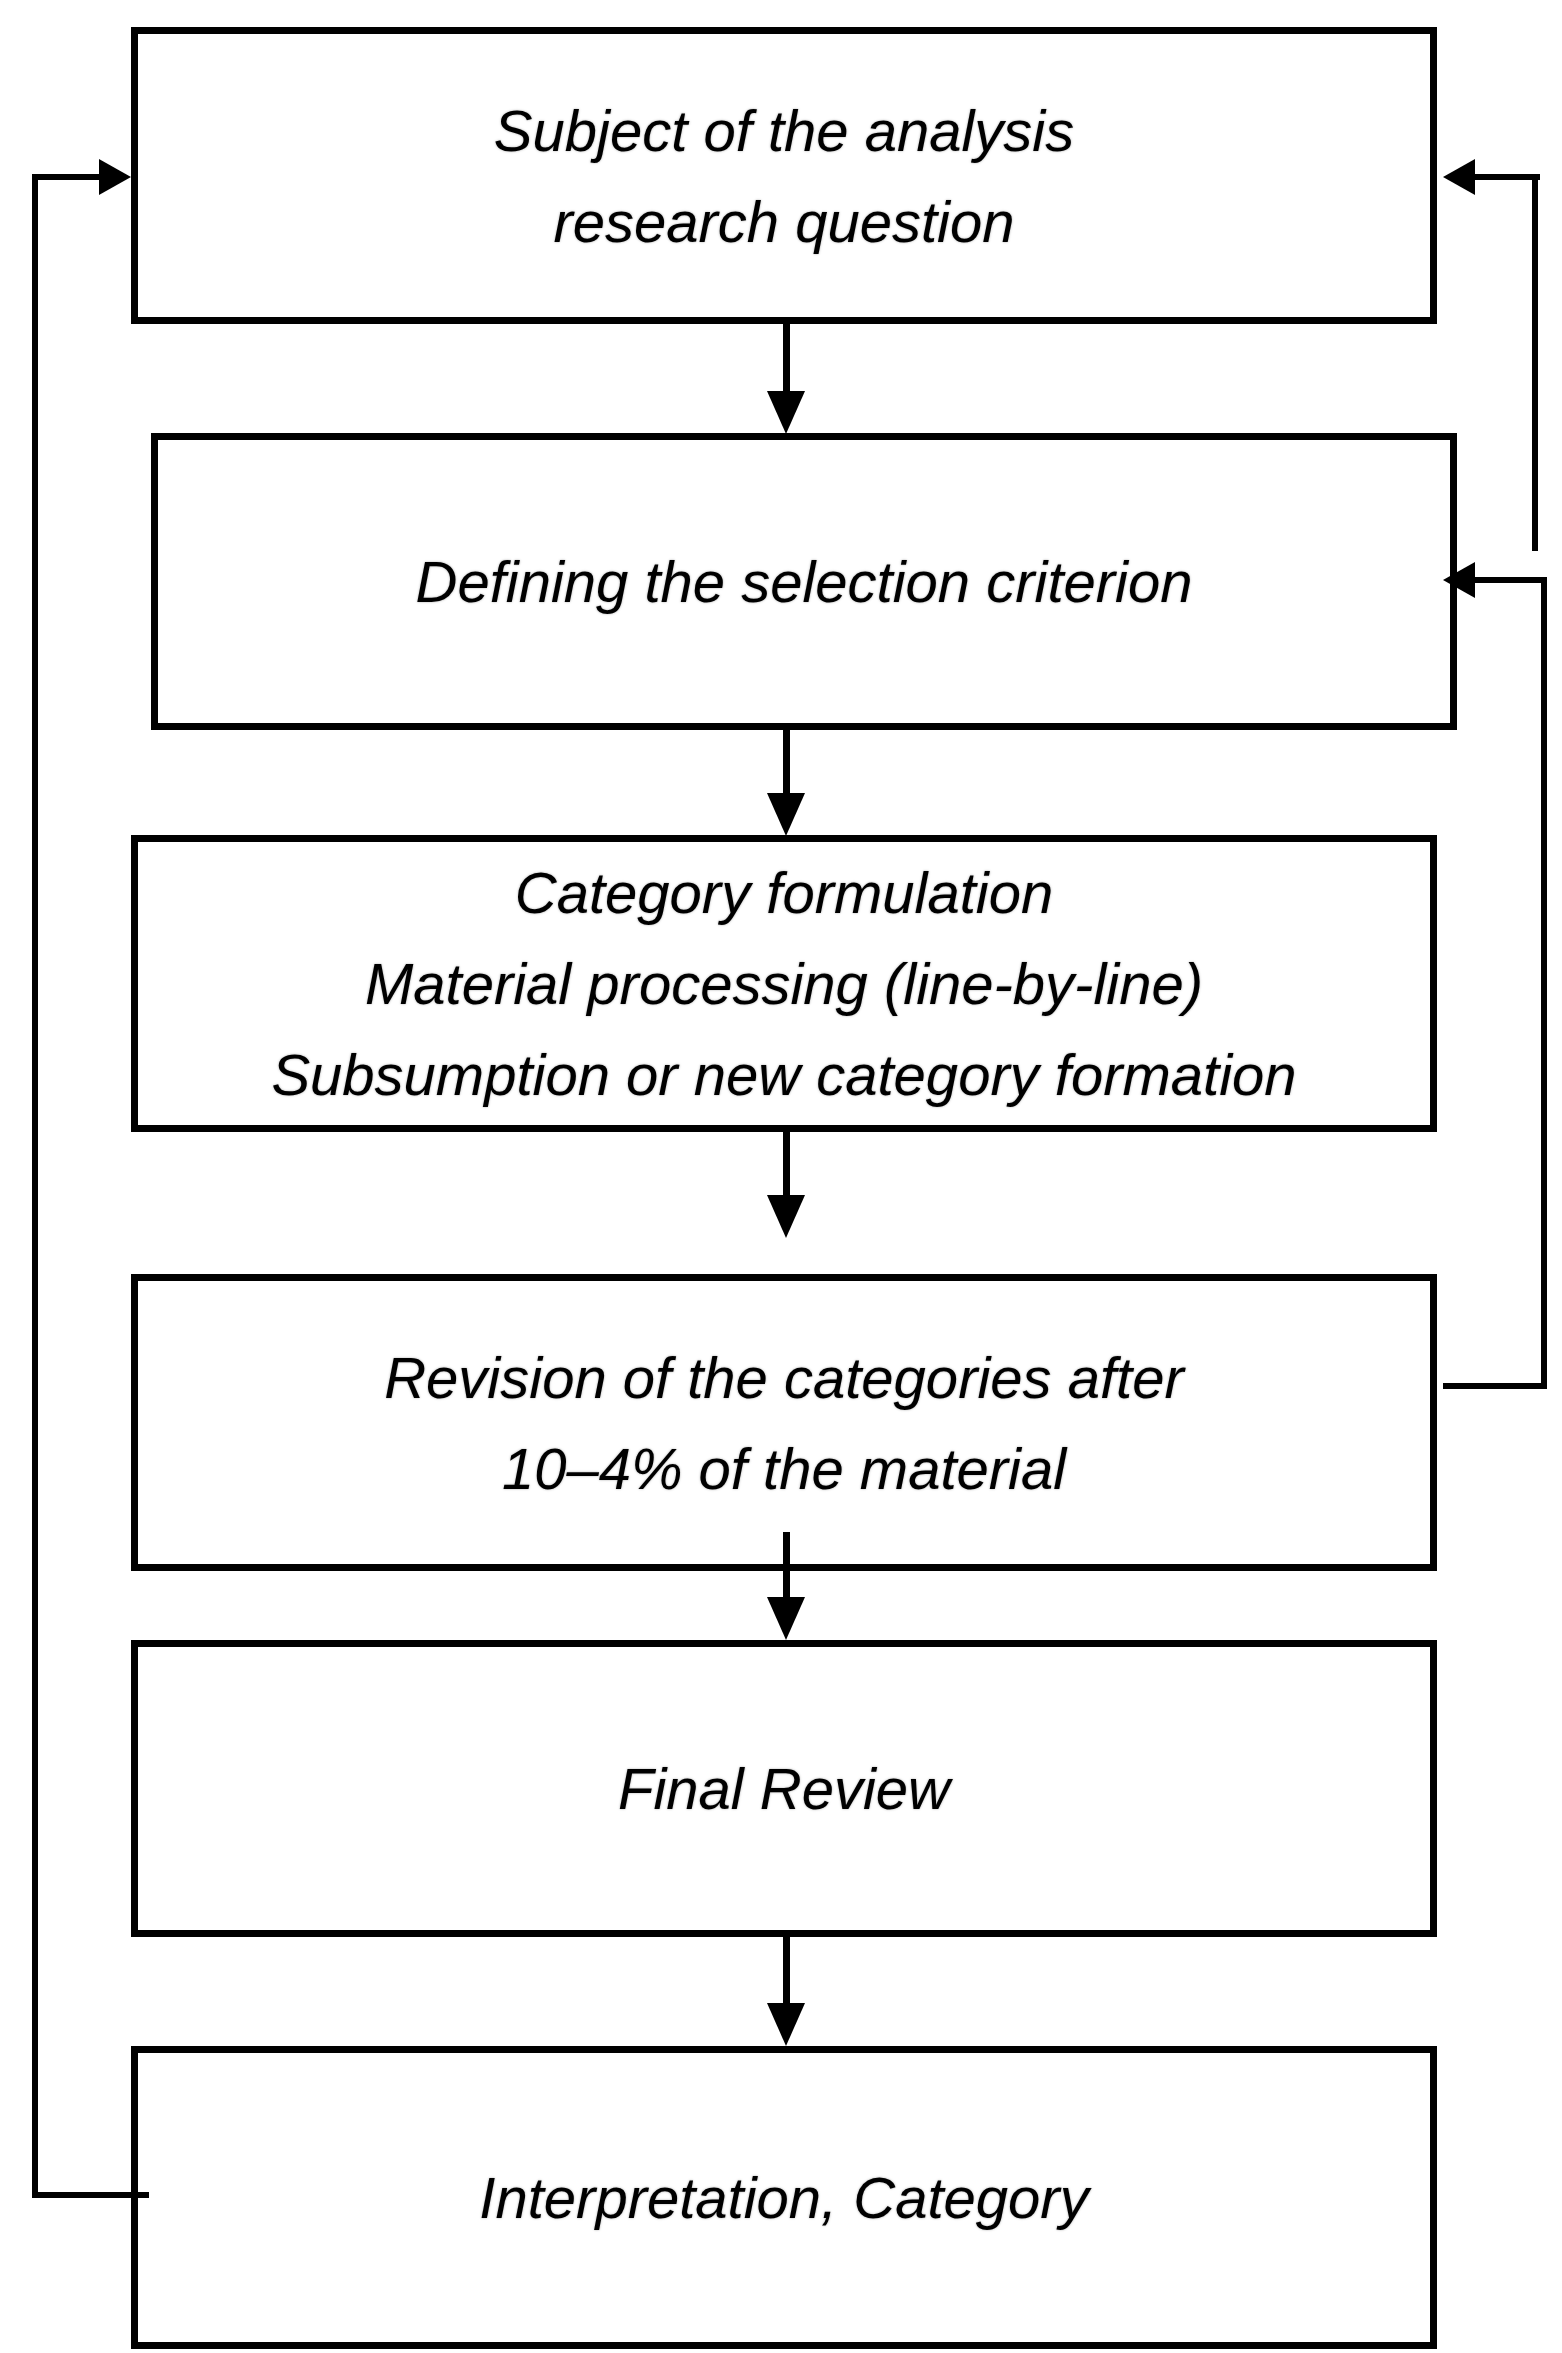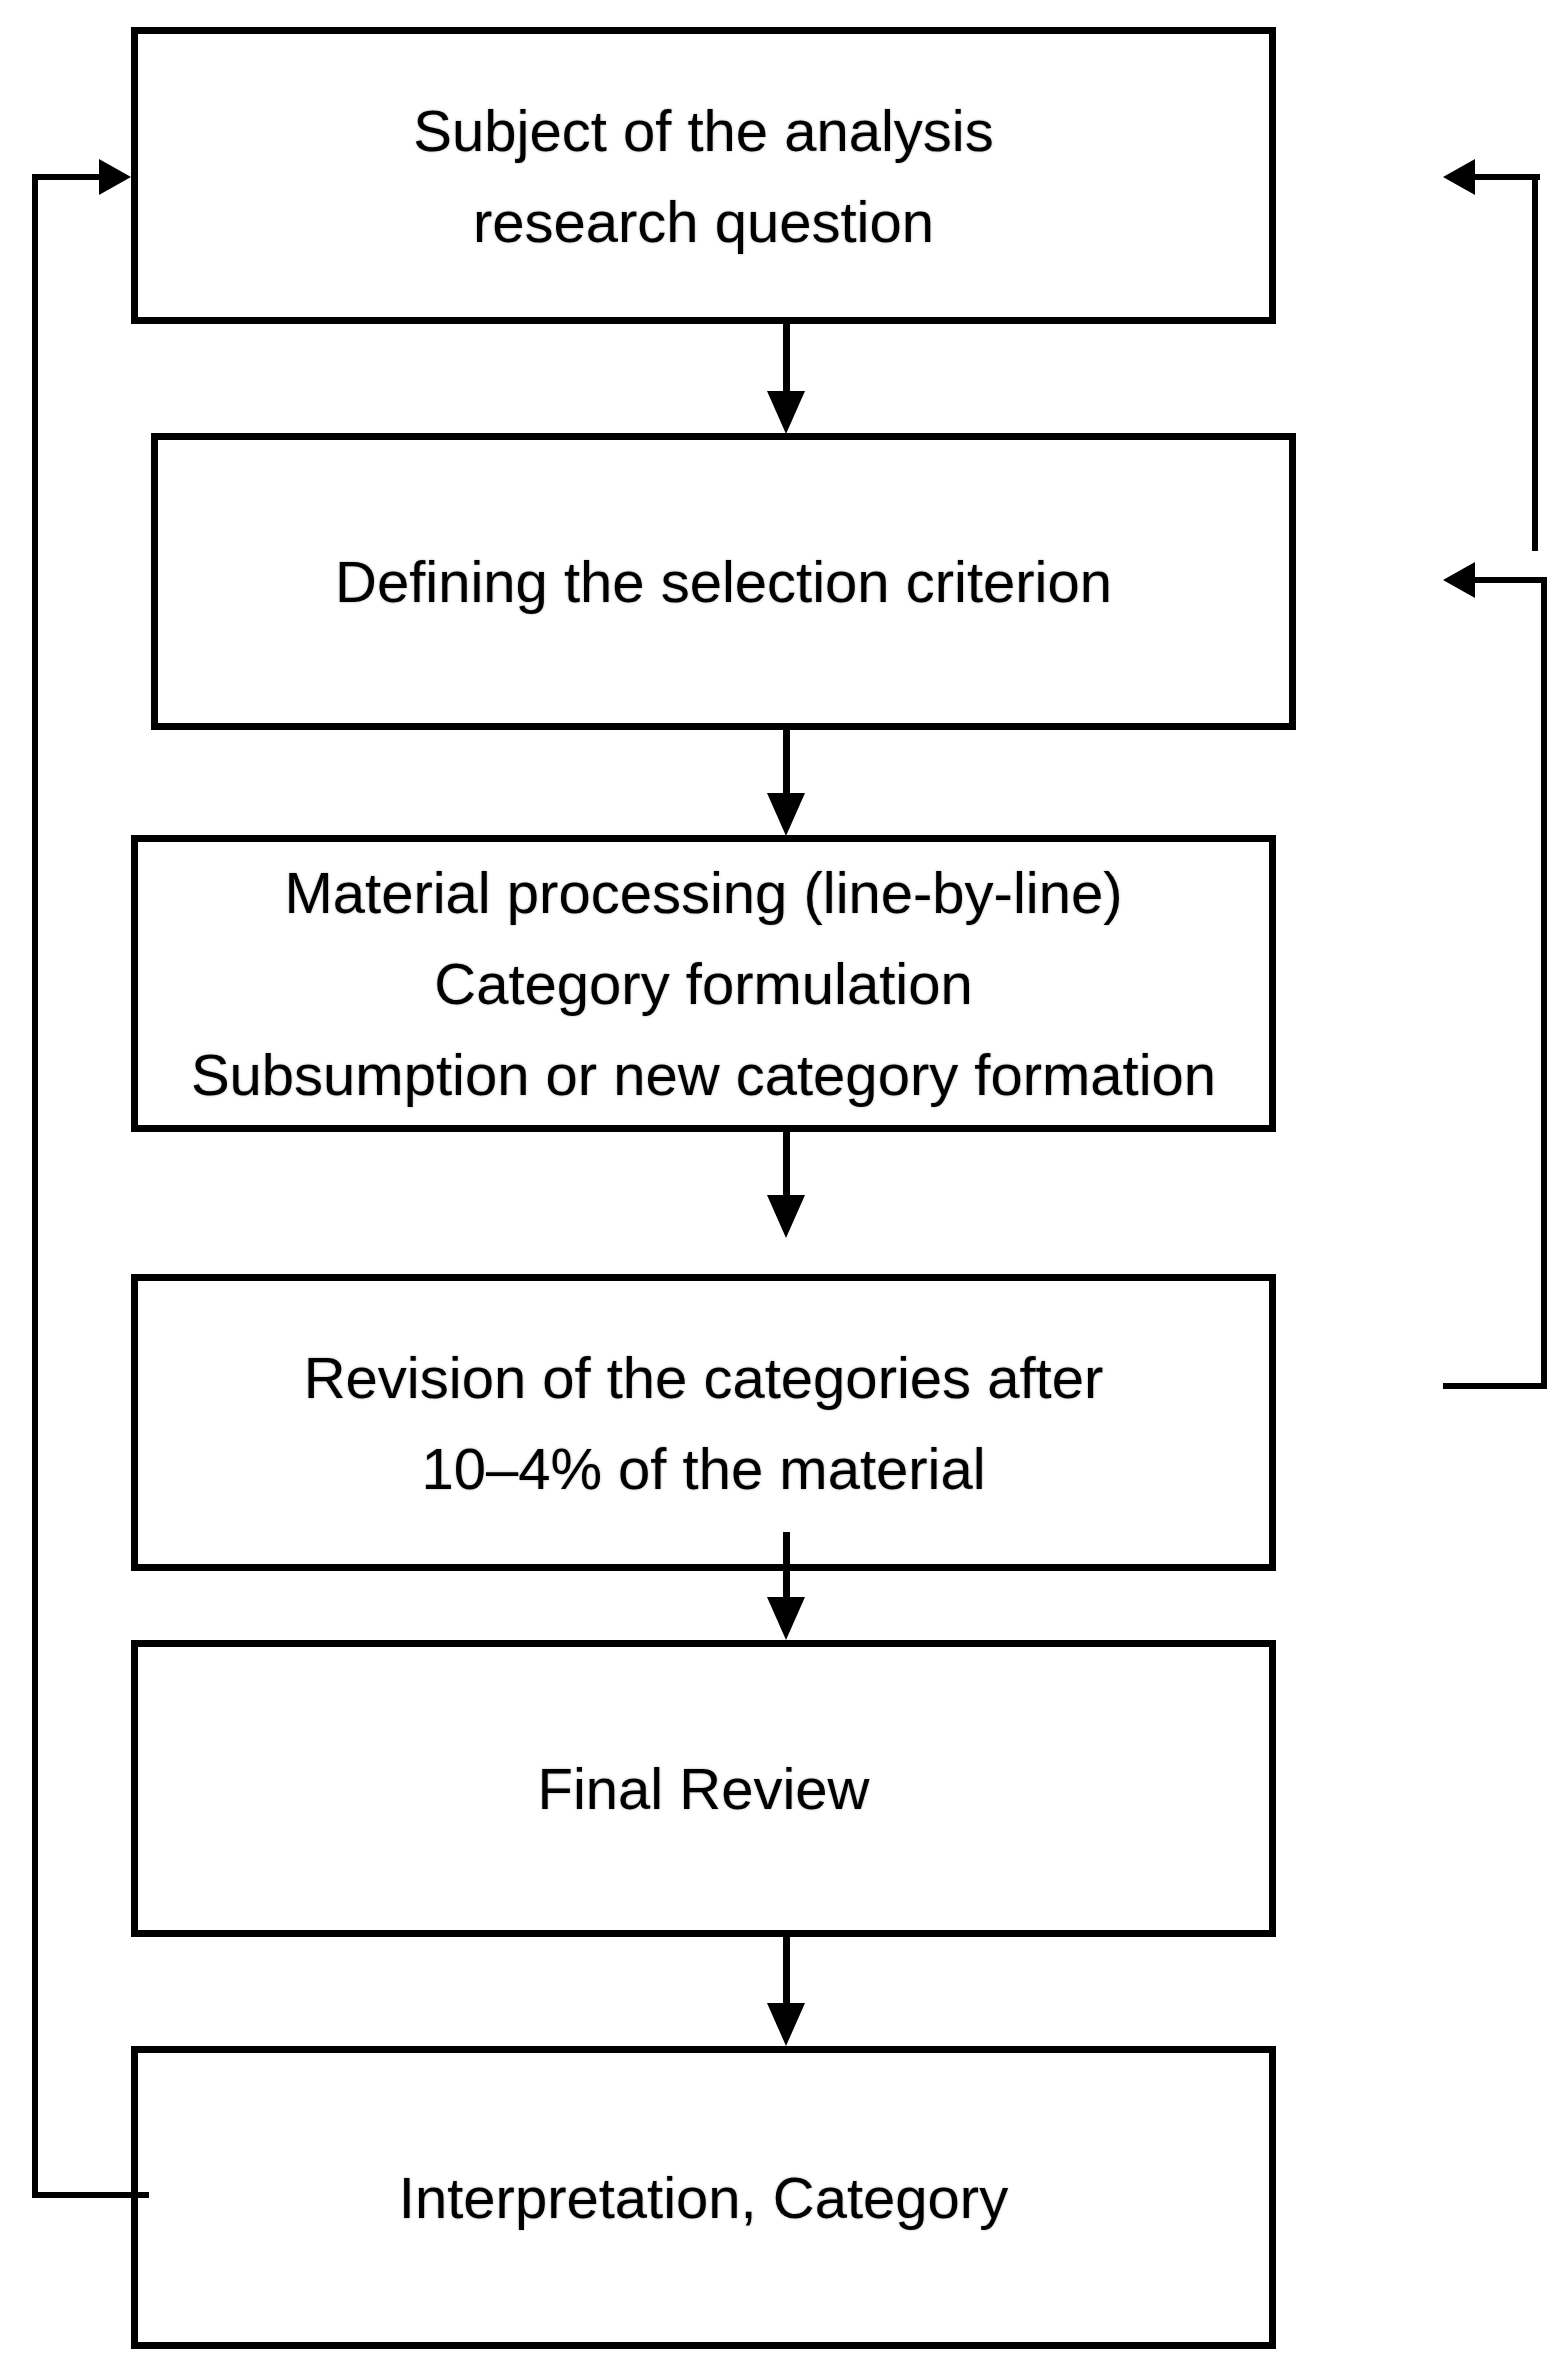--- a/index.html
+++ b/index.html
@@ -6,30 +6,31 @@
   #stage{
     position:relative;
     width:1562px;height:2354px;
     background:#ffffff;
     font-family:"Liberation Sans","DejaVu Sans",sans-serif;
     color:#000;
     filter:blur(0.3px);
   }
   .box{
     position:absolute;
-    left:131px;width:1145px;
+    left:131px;width:1306px;
     box-sizing:border-box;
     border:7px solid #000;
     background:#fff;
     display:flex;flex-direction:column;
     justify-content:center;align-items:center;
     text-align:center;
     font-size:58px;line-height:91px;
     white-space:nowrap;
     text-shadow:0 0 2.3px rgba(0,0,0,0.35);
+    font-style:italic;
   }
   .b1{top:27px;height:297px;}
   .b2{top:433px;height:297px;margin-left:20px;}
   .b3{top:835px;height:297px;}
   .b4{top:1238px;height:297px;margin-top:36px;}
   .b5{top:1640px;height:297px;}
   .b6{top:2046px;height:303px;}
   .ln{display:block;}
   .seg{position:absolute;background:#000;}
   
@@ -69,22 +70,22 @@
   <div class="box b1">
     <span class="ln">Subject of the analysis</span>
     <span class="ln">research question</span>
   </div>
 
   <div class="box b2">
     <span class="ln">Defining the selection criterion</span>
   </div>
 
   <div class="box b3">
+    <span class="ln">Category formulation</span>
     <span class="ln">Material processing (line-by-line)</span>
-    <span class="ln">Category formulation</span>
     <span class="ln">Subsumption or new category formation</span>
   </div>
 
   <div class="box b4">
     <span class="ln">Revision of the categories after</span>
     <span class="ln">10–4% of the material</span>
   </div>
 
   <div class="box b5">
     <span class="ln">Final Review</span>

